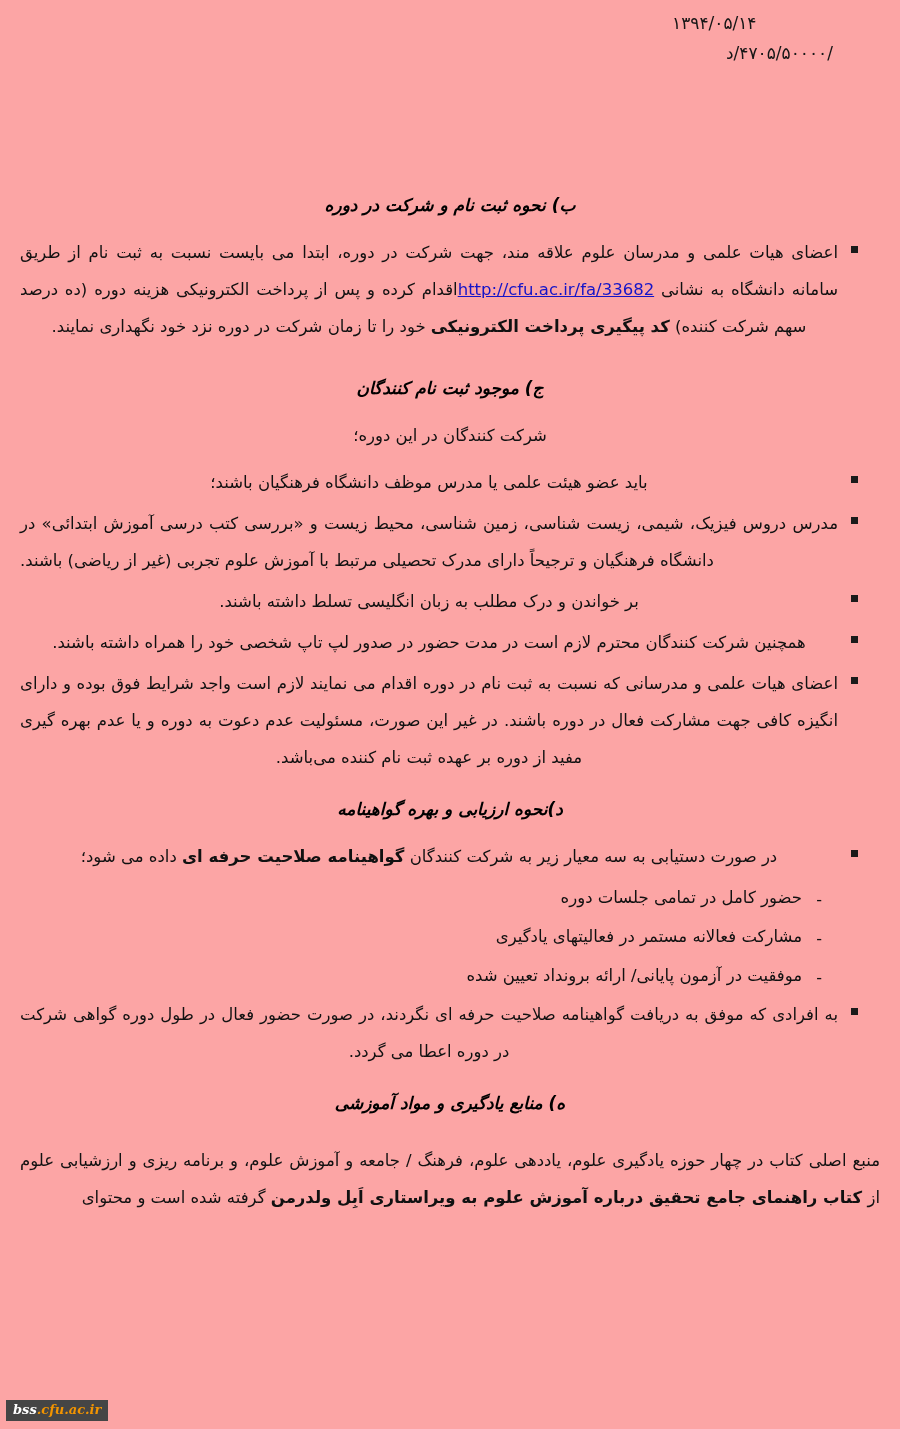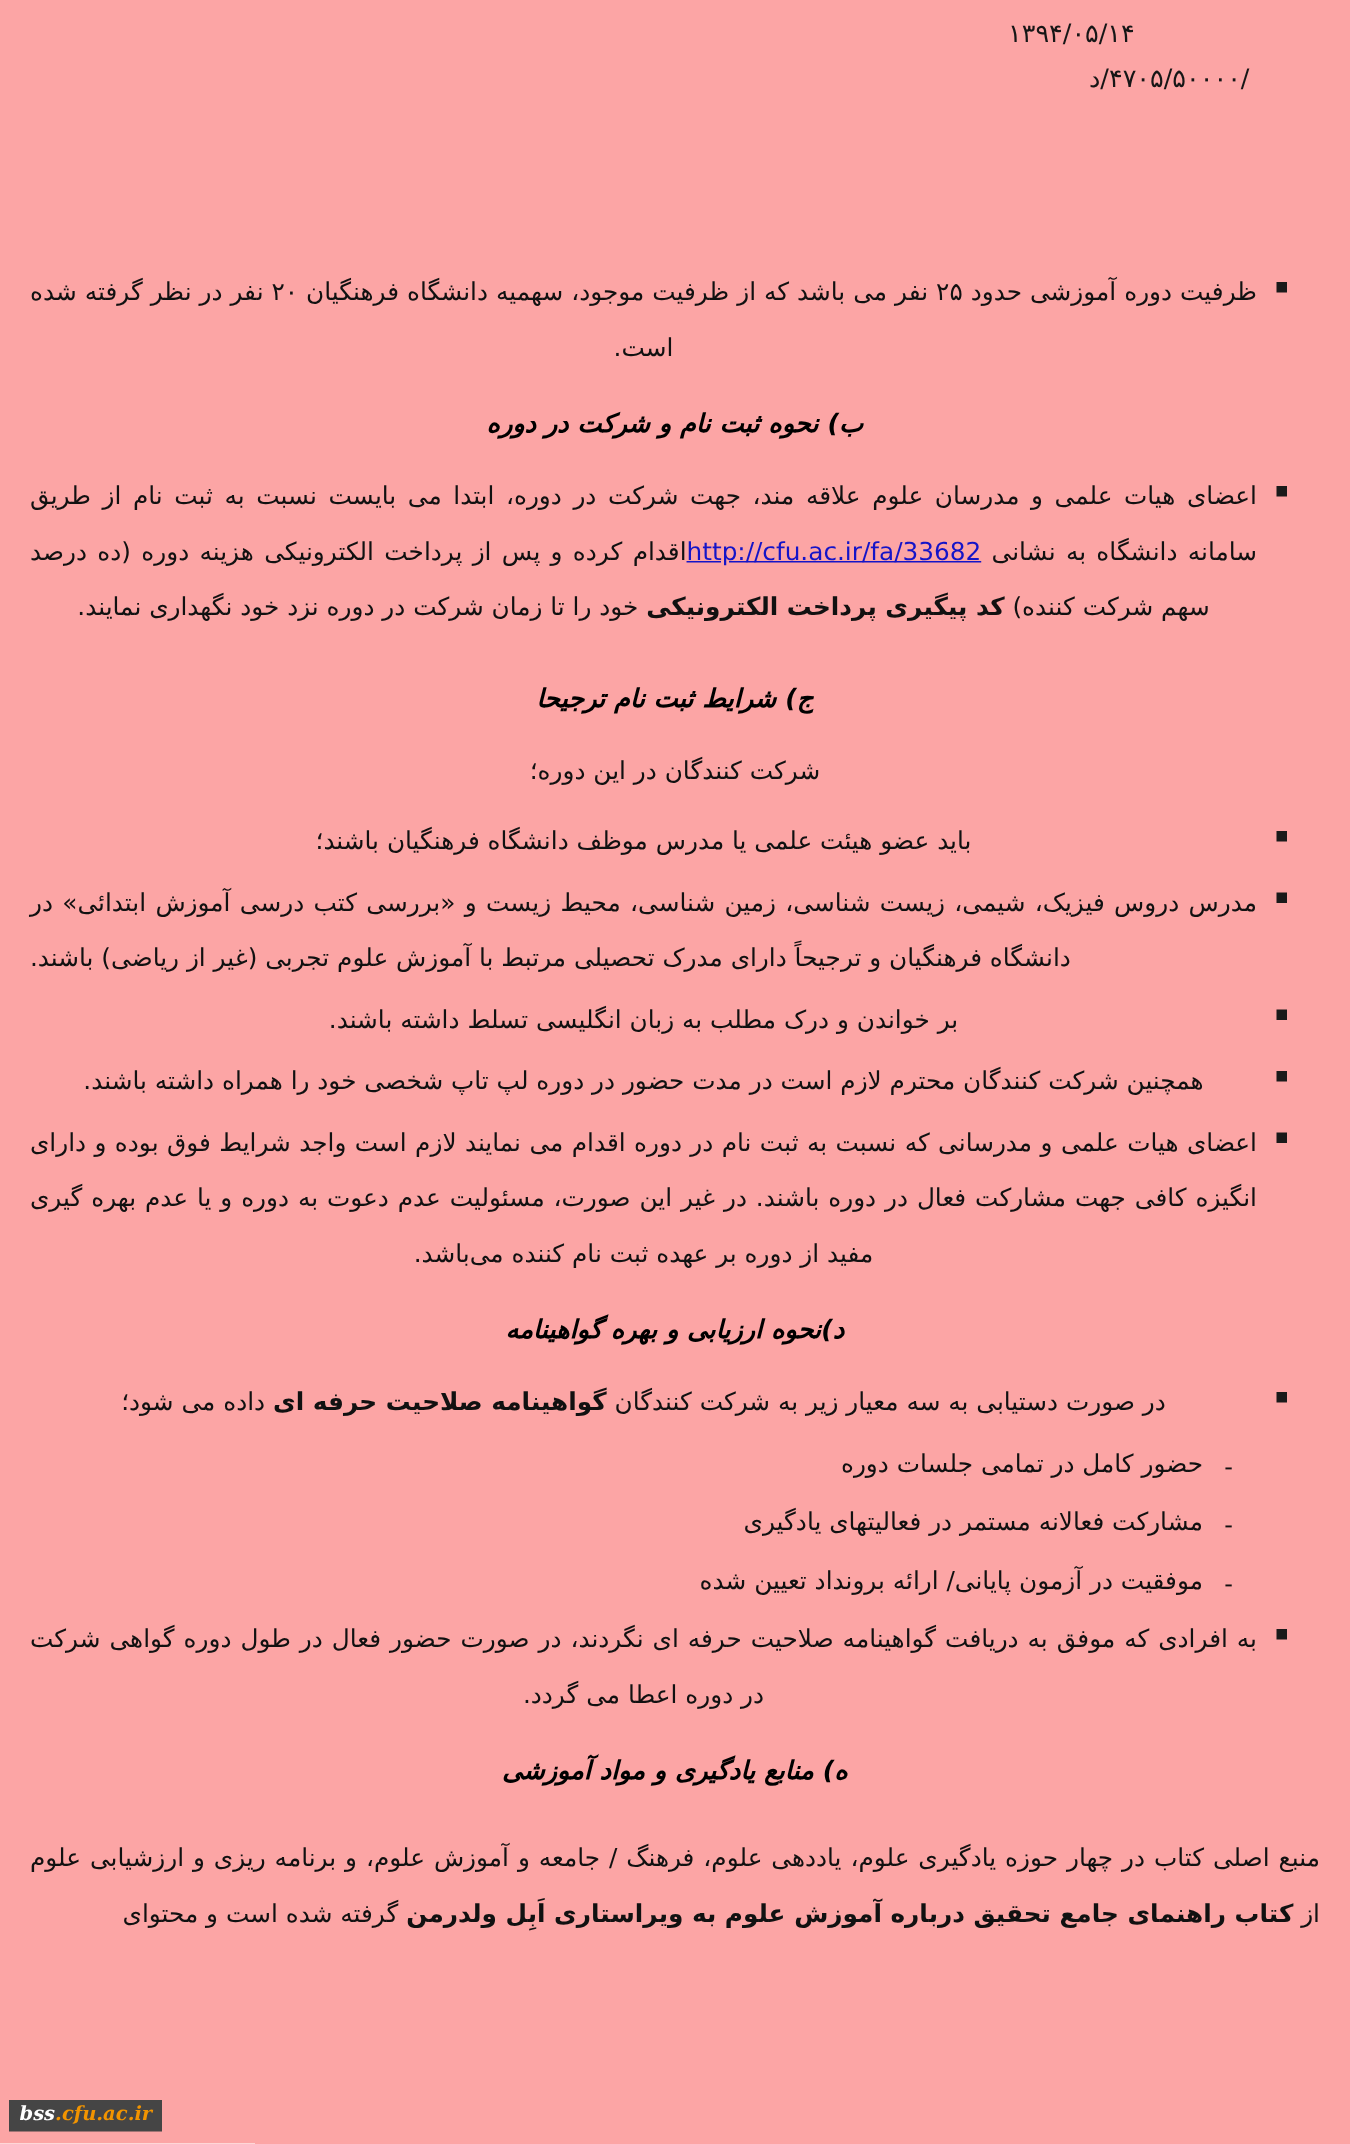--- a/index.html
+++ b/index.html
@@ -165,39 +165,35 @@
 
 <div id="page">
 
   <div class="letterhead">
     <div class="lh-line lh-date">۱۳۹۴/۰۵/۱۴</div>
     <div class="lh-line lh-refno">/۴۷۰۵/۵۰۰۰۰/د</div>
   </div>
 
   <div class="content">
 
-    <div class="bullet-item">
-      <span class="marker"></span>
-      <p class="para last-center">ظرفیت دوره آموزشی حدود ۲۵ نفر می باشد که از ظرفیت موجود، سهمیه دانشگاه فرهنگیان ۲۰ نفر در نظر گرفته شده است.</p>
-    </div>
 
     <div class="spacer-sm"></div>
 
     <p class="heading">ب) نحوه ثبت نام و شرکت در دوره</p>
 
     <div class="spacer-sm"></div>
 
     <div class="bullet-item">
       <span class="marker"></span>
       <p class="para last-center"><span>اعضای هیات علمی و مدرسان علوم علاقه مند، جهت شرکت در دوره، ابتدا می بایست نسبت به ثبت نام از طریق سامانه دانشگاه به نشانی </span><a class="link" href="#">http://cfu.ac.ir/fa/33682</a><span>اقدام کرده و پس از پرداخت الکترونیکی هزینه دوره (ده درصد سهم شرکت کننده) </span><span class="strong">کد پیگیری پرداخت الکترونیکی</span><span> خود را تا زمان شرکت در دوره نزد خود نگهداری نمایند.</span></p>
     </div>
 
     <div class="spacer-md"></div>
 
-    <p class="heading">ج) شرایط ثبت نام ترجیحا</p>
+    <p class="heading">ج) موجود ثبت نام کنندگان</p>
 
     <div class="spacer-sm"></div>
 
     <p class="center-line">شرکت کنندگان در این دوره؛</p>
 
     <div class="spacer-sm"></div>
 
     <div class="bullet-item">
       <span class="marker"></span>
       <p class="para last-center">باید عضو هیئت علمی یا مدرس موظف دانشگاه فرهنگیان باشند؛</p>
@@ -208,21 +204,21 @@
       <p class="para last-left">مدرس دروس فیزیک، شیمی، زیست شناسی، زمین شناسی، محیط زیست و «بررسی کتب درسی آموزش ابتدائی» در دانشگاه فرهنگیان و ترجیحاً دارای مدرک تحصیلی مرتبط با آموزش علوم تجربی (غیر از ریاضی) باشند.</p>
     </div>
 
     <div class="bullet-item">
       <span class="marker"></span>
       <p class="para last-center">بر خواندن و درک مطلب به زبان انگلیسی تسلط داشته باشند.</p>
     </div>
 
     <div class="bullet-item">
       <span class="marker"></span>
-      <p class="para last-center">همچنین شرکت کنندگان محترم لازم است در مدت حضور در دوره لپ تاپ شخصی خود را همراه داشته باشند.</p>
+      <p class="para last-center">همچنین شرکت کنندگان محترم لازم است در مدت حضور در صدور لپ تاپ شخصی خود را همراه داشته باشند.</p>
     </div>
 
     <div class="bullet-item">
       <span class="marker"></span>
       <p class="para last-center">اعضای هیات علمی و مدرسانی که نسبت به ثبت نام در دوره اقدام می نمایند لازم است واجد شرایط فوق بوده و دارای انگیزه کافی جهت مشارکت فعال در دوره باشند. در غیر این صورت، مسئولیت عدم دعوت به دوره و یا عدم بهره گیری مفید از دوره بر عهده ثبت نام کننده می‌باشد.</p>
     </div>
 
     <div class="spacer-sm"></div>
 
     <p class="heading">د)نحوه ارزیابی و بهره گواهینامه</p>

